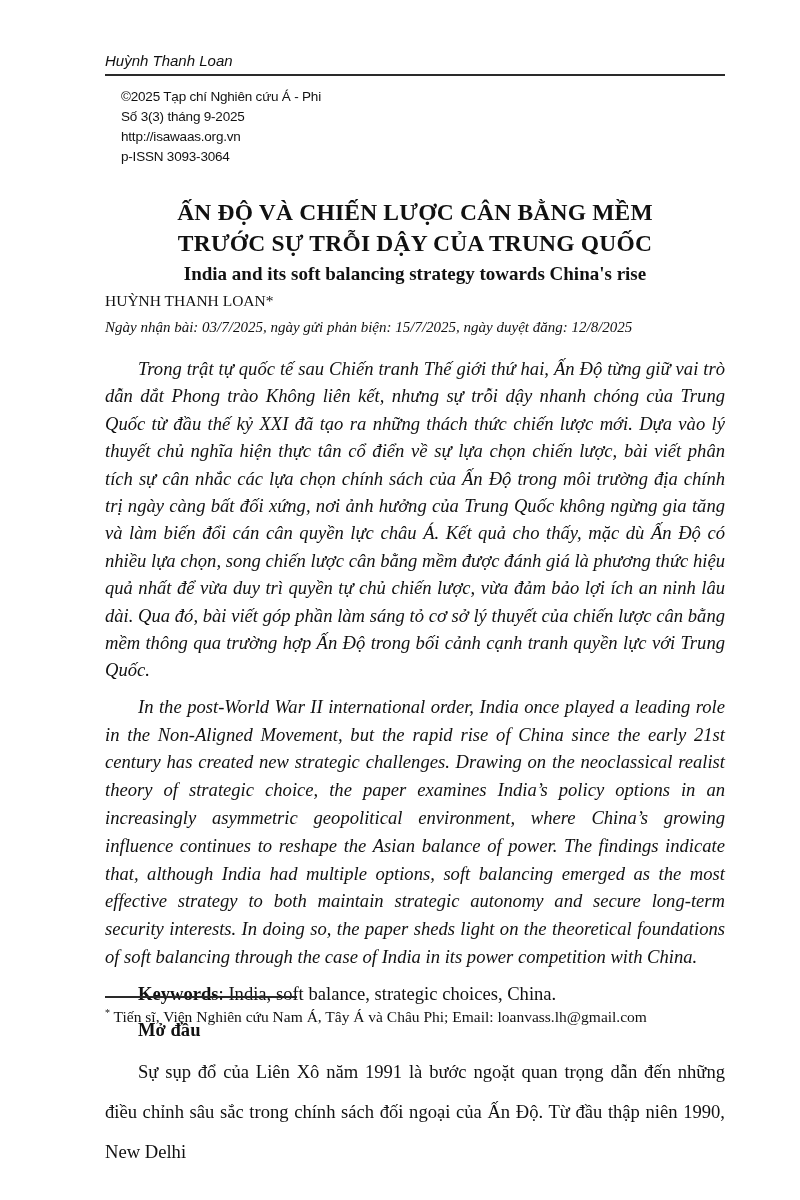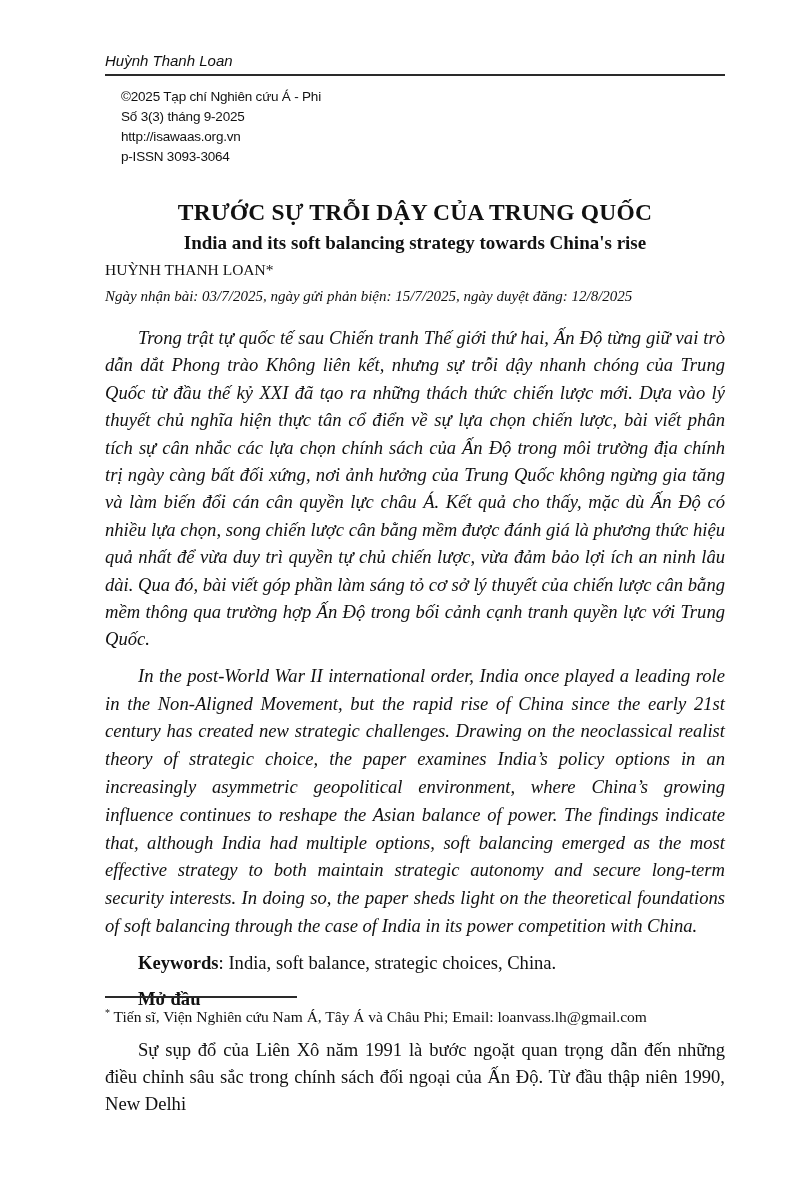--- a/index.html
+++ b/index.html
@@ -80,21 +80,21 @@
     line-height: 27px;
   }
   .kw-label { font-weight: bold; }
   .section-heading {
     margin-top: 9px;
     text-indent: 33px;
     font-weight: bold;
     font-size: 18.6px;
     line-height: 27px;
   }
-  .intro-para { margin-top: 24px; line-height: 27px; }
+  .intro-para { margin-top: 9px; line-height: 40px; }
 
   
   .footer {
     position: absolute;
     left: 105px;
     right: 75px;
     top: 996px;
   }
   .footnote-rule {
     width: 192px;
@@ -121,20 +121,21 @@
   <div class="running-head">Huỳnh Thanh Loan</div>
 
   <div class="pub-info">
     <div>©2025 Tạp chí Nghiên cứu Á - Phi</div>
     <div>Số 3(3) tháng 9-2025</div>
     <div>http://isawaas.org.vn</div>
     <div>p-ISSN 3093-3064</div>
   </div>
 
   <h1 class="title-vi">
+    <span style="display:block">ẤN ĐỘ VÀ CHIẾN LƯỢC CÂN BẰNG MỀM</span>
     <span style="display:block">TRƯỚC SỰ TRỖI DẬY CỦA TRUNG QUỐC</span>
   </h1>
 
   <h2 class="title-en">India and its soft balancing strategy towards China's rise</h2>
 
   <div class="author-line">HUỲNH THANH LOAN*</div>
 
   <div class="dates-line">Ngày nhận bài: 03/7/2025, ngày gửi phản biện: 15/7/2025, ngày duyệt đăng: 12/8/2025</div>
 
   <p class="para abstract-vi">Trong trật tự quốc tế sau Chiến tranh Thế giới thứ hai, Ấn Độ từng giữ vai trò dẫn dắt Phong trào Không liên kết, nhưng sự trỗi dậy nhanh chóng của Trung Quốc từ đầu thế kỷ XXI đã tạo ra những thách thức chiến lược mới. Dựa vào lý thuyết chủ nghĩa hiện thực tân cổ điển về sự lựa chọn chiến lược, bài viết phân tích sự cân nhắc các lựa chọn chính sách của Ấn Độ trong môi trường địa chính trị ngày càng bất đối xứng, nơi ảnh hưởng của Trung Quốc không ngừng gia tăng và làm biến đổi cán cân quyền lực châu Á. Kết quả cho thấy, mặc dù Ấn Độ có nhiều lựa chọn, song chiến lược cân bằng mềm được đánh giá là phương thức hiệu quả nhất để vừa duy trì quyền tự chủ chiến lược, vừa đảm bảo lợi ích an ninh lâu dài. Qua đó, bài viết góp phần làm sáng tỏ cơ sở lý thuyết của chiến lược cân bằng mềm thông qua trường hợp Ấn Độ trong bối cảnh cạnh tranh quyền lực với Trung Quốc.</p>

